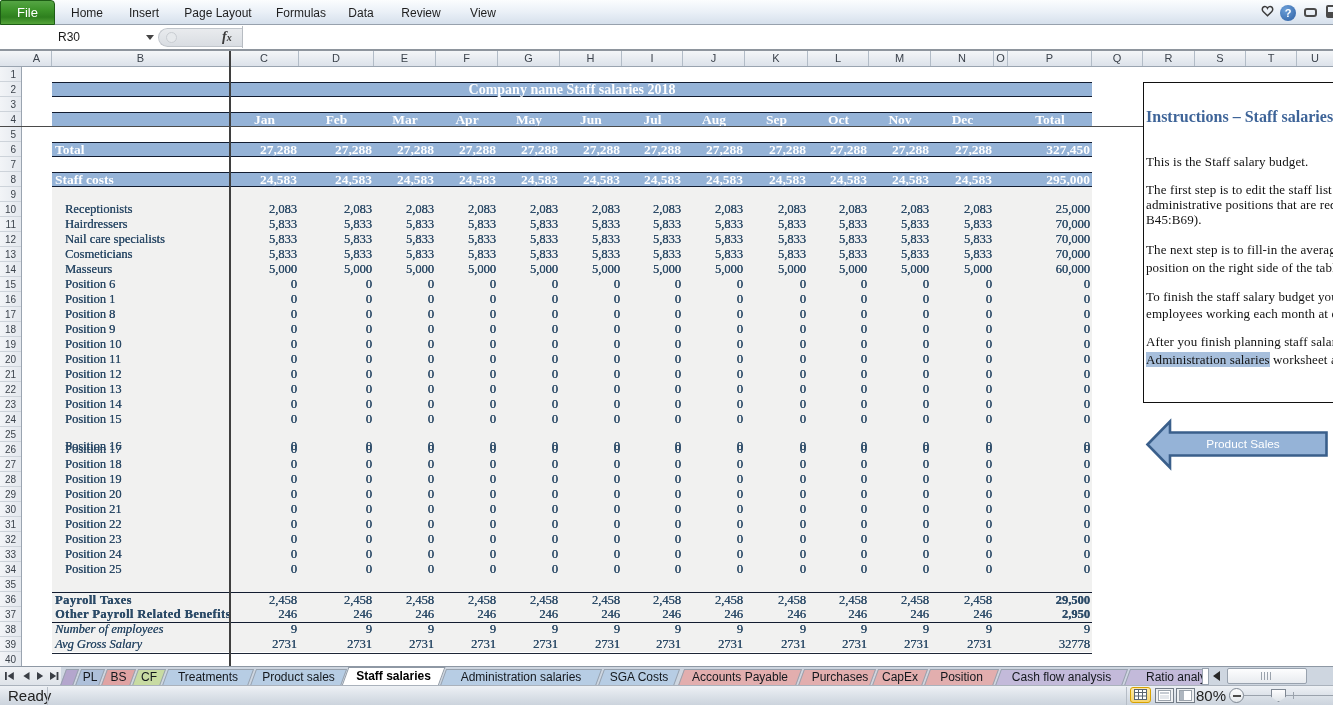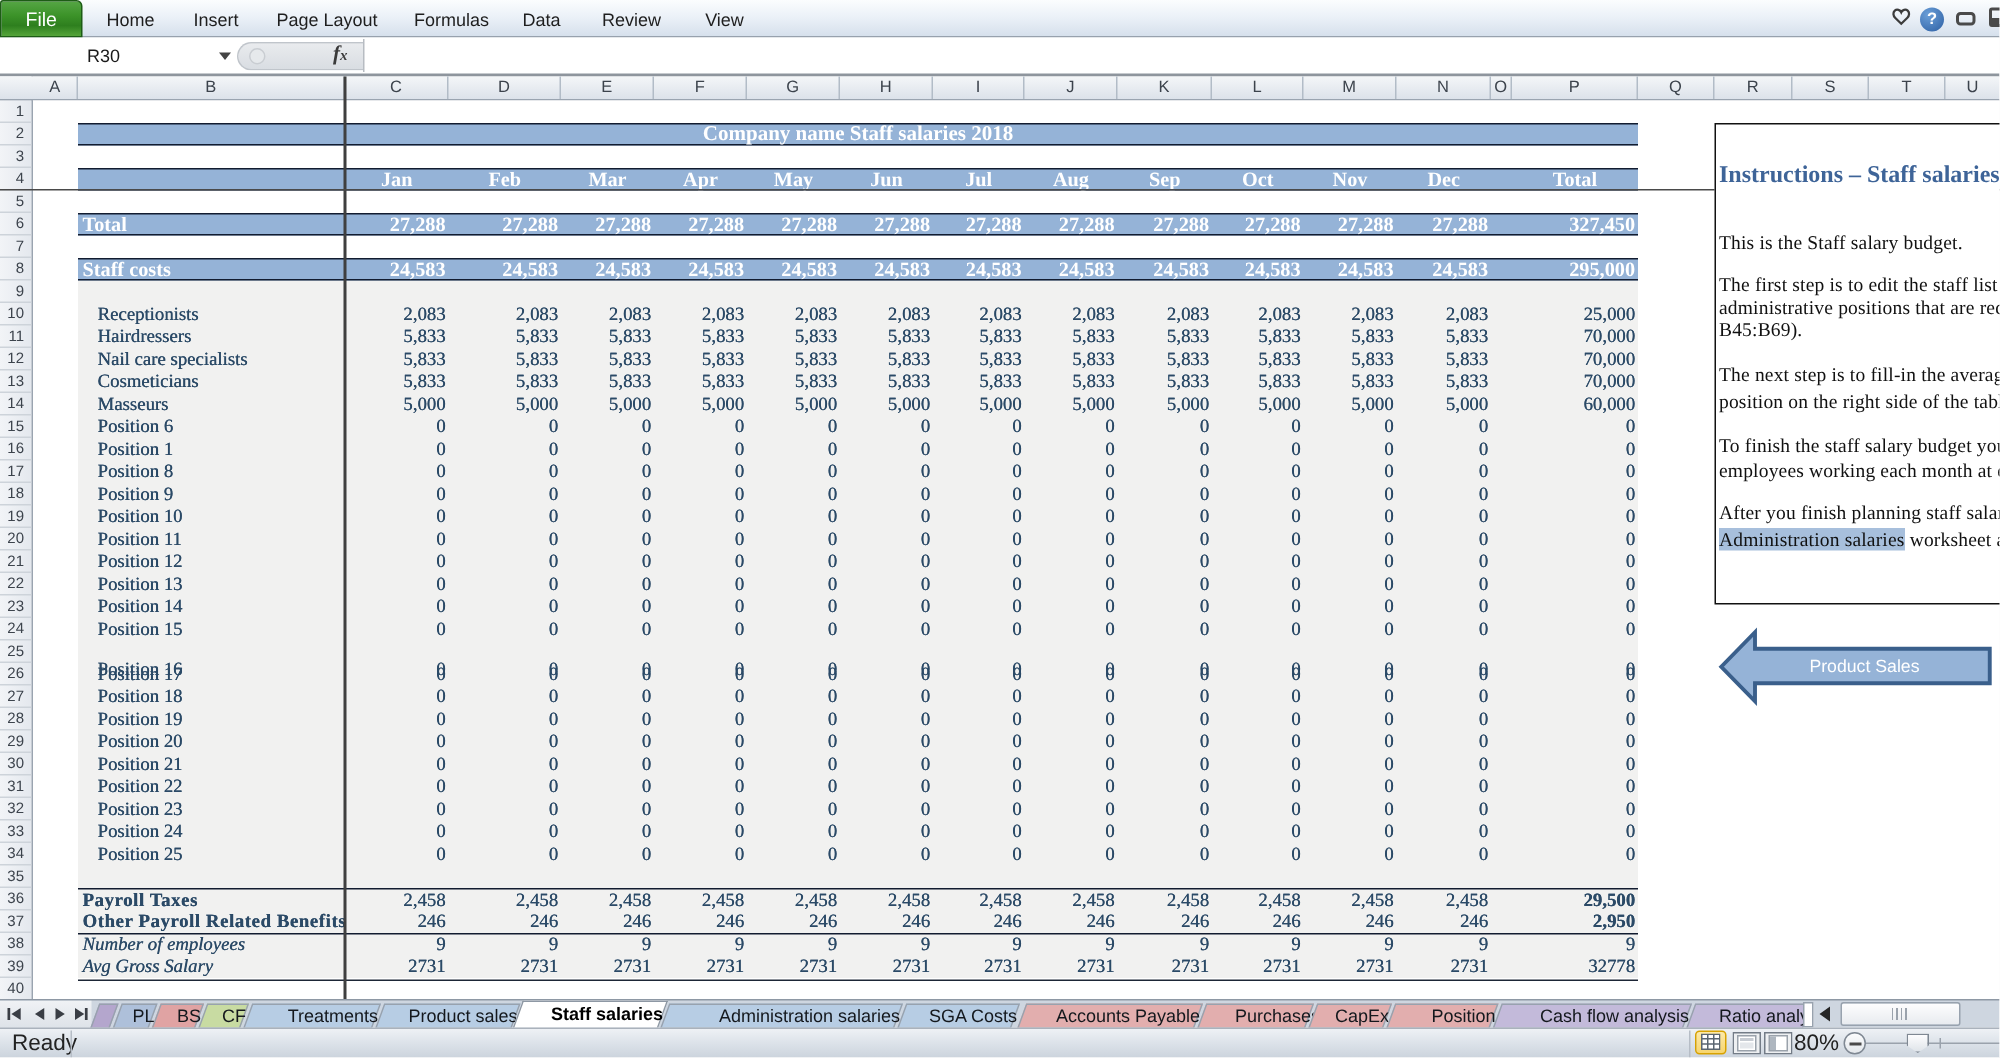--- a/index.html
+++ b/index.html
@@ -81,21 +81,21 @@
 .il{position:absolute;left:2px;height:15px;width:420px;font-family:"Liberation Serif",serif;
  font-size:13px;letter-spacing:0.12px;color:#111;white-space:nowrap;line-height:15px}
 .hl{background:#a7bfdc}
 
 #arrow{position:absolute;left:1142px;top:416px}
 
 #tabbar{position:absolute;left:0;top:666px;width:1333px;height:19px;background:#ced6e0;
  border-top:1px solid #8e98a4;overflow:hidden}
 #navbtns{position:absolute;left:0;top:0;width:61px;height:19px;background:linear-gradient(180deg,#f0f2f5,#dde2e8)}
 .stbg{position:absolute;top:2px;height:17px;transform:skewX(-20deg)}
-.sttx{position:absolute;top:2px;height:17px;line-height:17px;font-size:12px;color:#14181d;text-align:right;overflow:hidden;white-space:nowrap}
+.sttx{position:absolute;top:2px;height:17px;line-height:17px;font-size:12px;color:#14181d;text-align:center;overflow:hidden;white-space:nowrap}
 
 
 #status{position:absolute;left:0;top:685px;width:1333px;height:20px;
  background:linear-gradient(180deg,#eef1f5 0%,#dce2e9 50%,#ccd4dd 100%);border-top:1px solid #aab2bc;
  font-size:15px;color:#222}
 </style></head><body>
 <div id="app">
 <div id="tabstrip"></div>
 <div id="filetab">File</div>
 <div class="rtab" style="left:37px;width:100px">Home</div>

